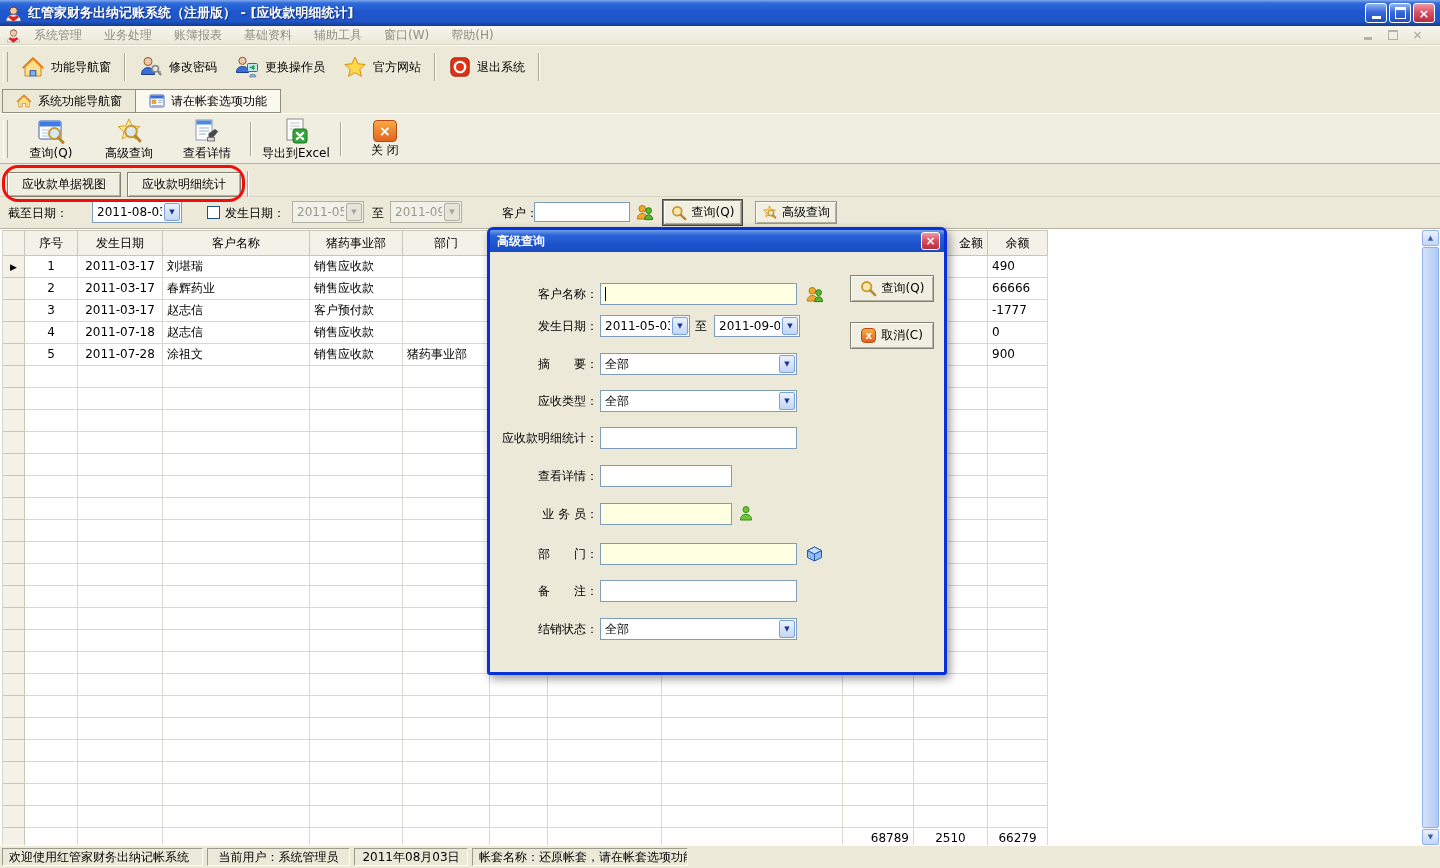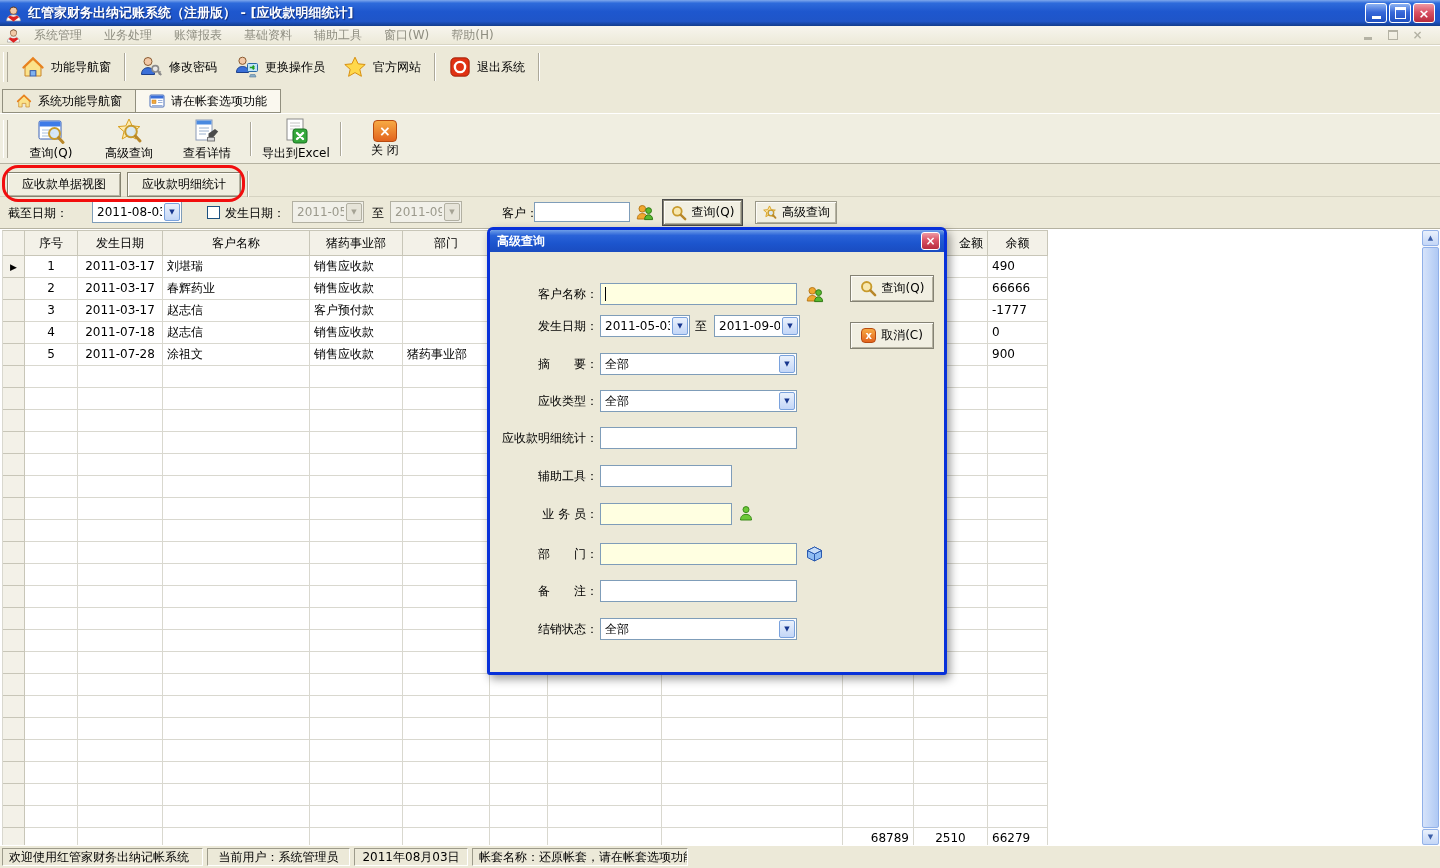--- a/index.html
+++ b/index.html
@@ -733,21 +733,21 @@
         <div class="g-cell" style="width: 53px;"></div>
         <div class="g-cell" style="width: 85px;"></div>
         <div class="g-cell" style="width: 147px;"></div>
         <div class="g-cell" style="width: 93px;"></div>
         <div class="g-cell" style="width: 87px;"></div>
         <div class="g-cell" style="width: 58px;"></div>
         <div class="g-cell" style="width: 114px;"></div>
         <div class="g-cell" style="width: 181px;"></div>
         <div class="g-cell" style="width: 71px; text-align: right;">68789</div>
         <div class="g-cell" style="width: 74px; text-align: center;">2510</div>
-        <div class="g-cell" style="width: 60px; text-align: left;">66279</div>
+        <div class="g-cell" style="width: 60px; text-align: center;">66279</div>
       </div>
     </div>
   <div class="vscroll">
     <span class="sbtn" style="top:0;">
         <span>▲</span>
       </span>
     <span class="sthumb"></span>
     <span class="sbtn" style="bottom:0;">
         <span>▼</span>
       </span>
@@ -792,21 +792,21 @@
 
   <span class="dlabel" style="top:160px;">应收类型：</span>
   <span class="combo dcombo" style="top:160px;">
     <span class="val">全部</span>
     <span class="carr">▼</span>
   </span>
 
   <span class="dlabel" style="top:197px;">应收款明细统计：</span>
   <span class="dinput" style="left:110px;top:197px;width:197px;"></span>
 
-  <span class="dlabel" style="top:235px;">辅助工具：</span>
+  <span class="dlabel" style="top:235px;">查看详情：</span>
   <span class="dinput" style="left:110px;top:235px;width:132px;"></span>
 
   <span class="dlabel" style="top:273px;">业 务 员：</span>
   <span class="dinput yellow" style="left:110px;top:273px;width:132px;"></span>
   <span class="ico" style="position:absolute;left:248px;top:275px;">
     <svg width="16" height="16" viewBox="0 0 16 16">
         <circle cx="8" cy="4.6" r="3" fill="#6CC838" stroke="#3A8A18"></circle>
         <path d="M2.5 15c0-4.2 2.6-5.6 5.5-5.6s5.5 1.4 5.5 5.6z" fill="#6CC838" stroke="#3A8A18"></path>
       </svg>
   </span>

